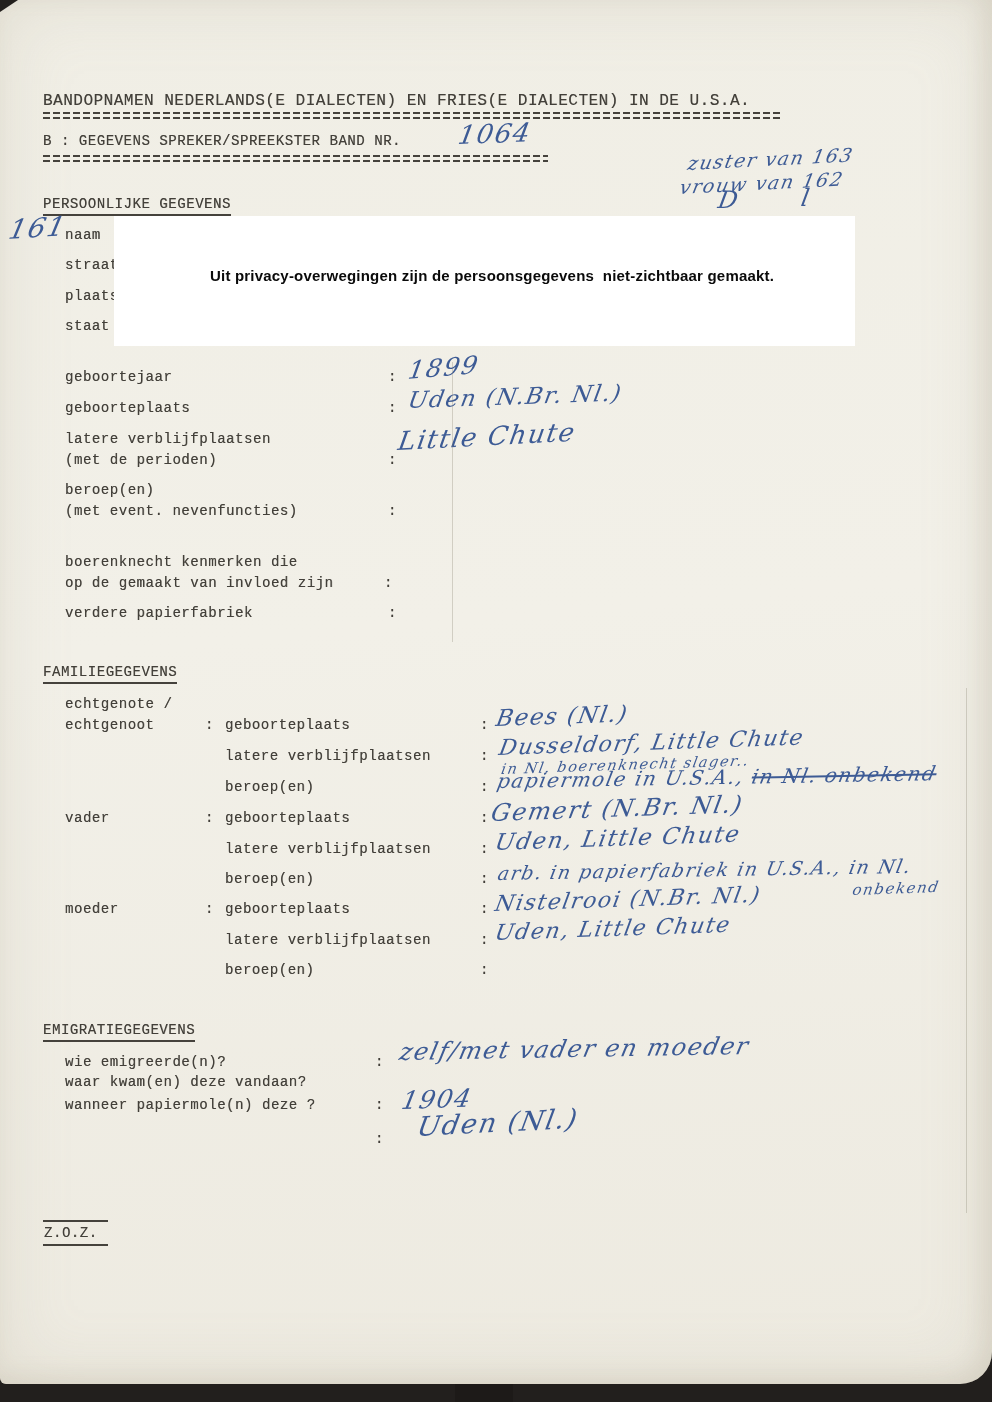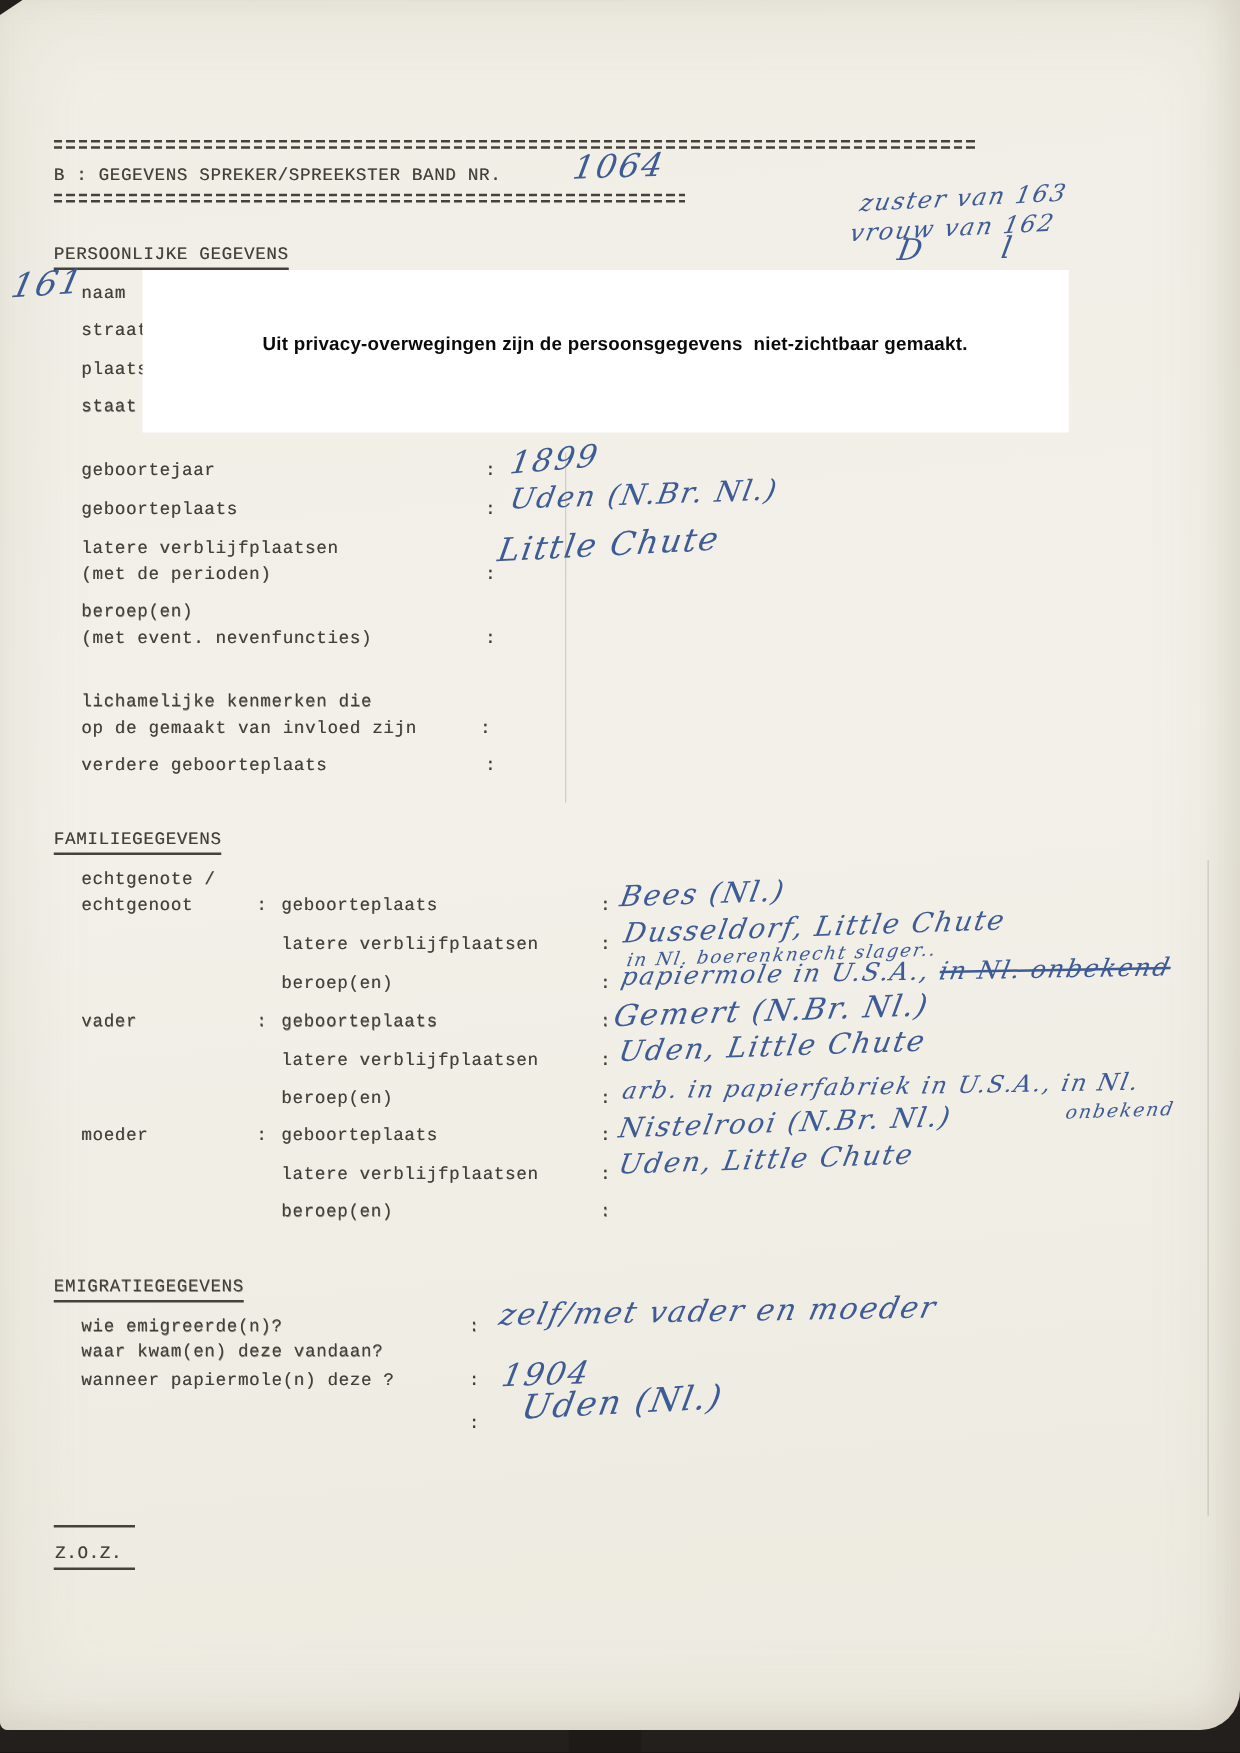--- a/index.html
+++ b/index.html
@@ -13,31 +13,32 @@
   .tw{font-family:"Liberation Mono","DejaVu Sans Mono",monospace;font-size:14px;letter-spacing:.55px;color:#423f39;text-shadow:.3px .3px .3px rgba(66,63,57,.55)}
   .tw-title{font-size:16px;letter-spacing:.5px}
   .head{padding-bottom:2px;border-bottom:2px solid #45423c}
   .eq{position:absolute;height:8px;
     background-image:repeating-linear-gradient(90deg,#45423c 0 7px,rgba(0,0,0,0) 7px 10px),repeating-linear-gradient(90deg,#45423c 0 7px,rgba(0,0,0,0) 7px 10px);
     background-size:100% 2px,100% 2px;background-position:0 0,0 5px;background-repeat:no-repeat}
   .hw{font-family:"DejaVu Serif","Liberation Serif",serif;font-style:italic;color:#3d5b95;letter-spacing:1.5px;white-space:nowrap;transform:skewX(-10deg);transform-origin:left bottom}
   .privacy{position:absolute;left:114px;top:216px;width:741px;height:130px;background:#ffffff;z-index:5}
   .privacy .msg{position:absolute;left:96px;top:51px;font-family:"Liberation Sans",sans-serif;font-weight:bold;font-size:15px;color:#0a0a0a;letter-spacing:.2px;white-space:pre}
   .struck{text-decoration:line-through;text-decoration-thickness:1.5px}
-  .zoz{border-top:2px solid #45423c;border-bottom:2px solid #45423c;padding:13px 10px 3px 1px}
+  .zoz{border-top:2px solid #45423c;border-bottom:2px solid #45423c;padding:3px 10px 3px 1px}
   .crease{position:absolute;width:1px;background:rgba(125,118,100,.28)}
   .corner{position:absolute;left:0;top:0;width:18px;height:12px;background:#221f1d;clip-path:polygon(0 0,100% 0,0 100%);z-index:6}
   .seam{position:absolute;left:455px;top:1384px;width:58px;height:18px;background:#1d1a18}
 </style>
 </head>
 <body>
 
 <div class="scan">
   <div class="paper">
 
+    <div class="tw tw-title abs" style="left:43px;top:92px">BANDOPNAMEN NEDERLANDS(E DIALECTEN) EN FRIES(E DIALECTEN) IN DE U.S.A.</div>
     <div class="eq" style="left:43px;top:112px;width:740px"></div>
 
     <div class="tw abs" style="left:43px;top:133px">B : GEGEVENS SPREKER/SPREEKSTER BAND NR.</div>
     <div class="hw abs" style="left:456px;top:120px;font-size:26px;transform:skewX(-12deg) rotate(-2deg)">1064</div>
     <div class="eq" style="left:43px;top:155px;width:505px"></div>
 
     <div class="hw abs" style="left:686px;top:152px;font-size:19px;transform:skewX(-14deg) rotate(-3deg)">zuster van 163</div>
     <div class="hw abs" style="left:678px;top:176px;font-size:19px;transform:skewX(-14deg) rotate(-3deg)">vrouw van 162</div>
     <div class="hw abs" style="left:716px;top:186px;font-size:24px;z-index:1">D</div>
     <div class="hw abs" style="left:799px;top:184px;font-size:24px;z-index:1">l</div>
@@ -68,25 +69,25 @@
 
     <span class="tw abs" style="left:65px;top:431px">latere verblijfplaatsen</span>
     <span class="tw abs" style="left:65px;top:452px">(met de perioden)</span>
     <span class="tw abs" style="left:388px;top:452px">:</span>
     <span class="hw abs" style="left:396px;top:426px;font-size:26px;transform:skewX(-12deg) rotate(-3deg)">Little Chute</span>
 
     <span class="tw abs" style="left:65px;top:482px">beroep(en)</span>
     <span class="tw abs" style="left:65px;top:503px">(met event. nevenfuncties)</span>
     <span class="tw abs" style="left:388px;top:503px">:</span>
 
-    <span class="tw abs" style="left:65px;top:554px">lichamelijke kenmerken die</span>
+    <span class="tw abs" style="left:65px;top:554px">boerenknecht kenmerken die</span>
     <span class="tw abs" style="left:65px;top:575px">op de gemaakt van invloed zijn</span>
     <span class="tw abs" style="left:384px;top:575px">:</span>
 
-    <span class="tw abs" style="left:65px;top:605px">verdere geboorteplaats</span>
+    <span class="tw abs" style="left:65px;top:605px">verdere papierfabriek</span>
     <span class="tw abs" style="left:388px;top:605px">:</span>
 
     <div class="tw head abs" style="left:43px;top:664px">FAMILIEGEGEVENS</div>
 
     <span class="tw abs" style="left:65px;top:696px">echtgenote /</span>
     <span class="tw abs" style="left:65px;top:717px">echtgenoot</span>
     <span class="tw abs" style="left:205px;top:717px">:</span>
     <span class="tw abs" style="left:225px;top:717px">geboorteplaats</span>
     <span class="tw abs" style="left:480px;top:717px">:</span>
     <span class="hw abs" style="left:494px;top:705px;font-size:23px;transform:skewX(-12deg) rotate(-2deg)">Bees (Nl.)</span>

